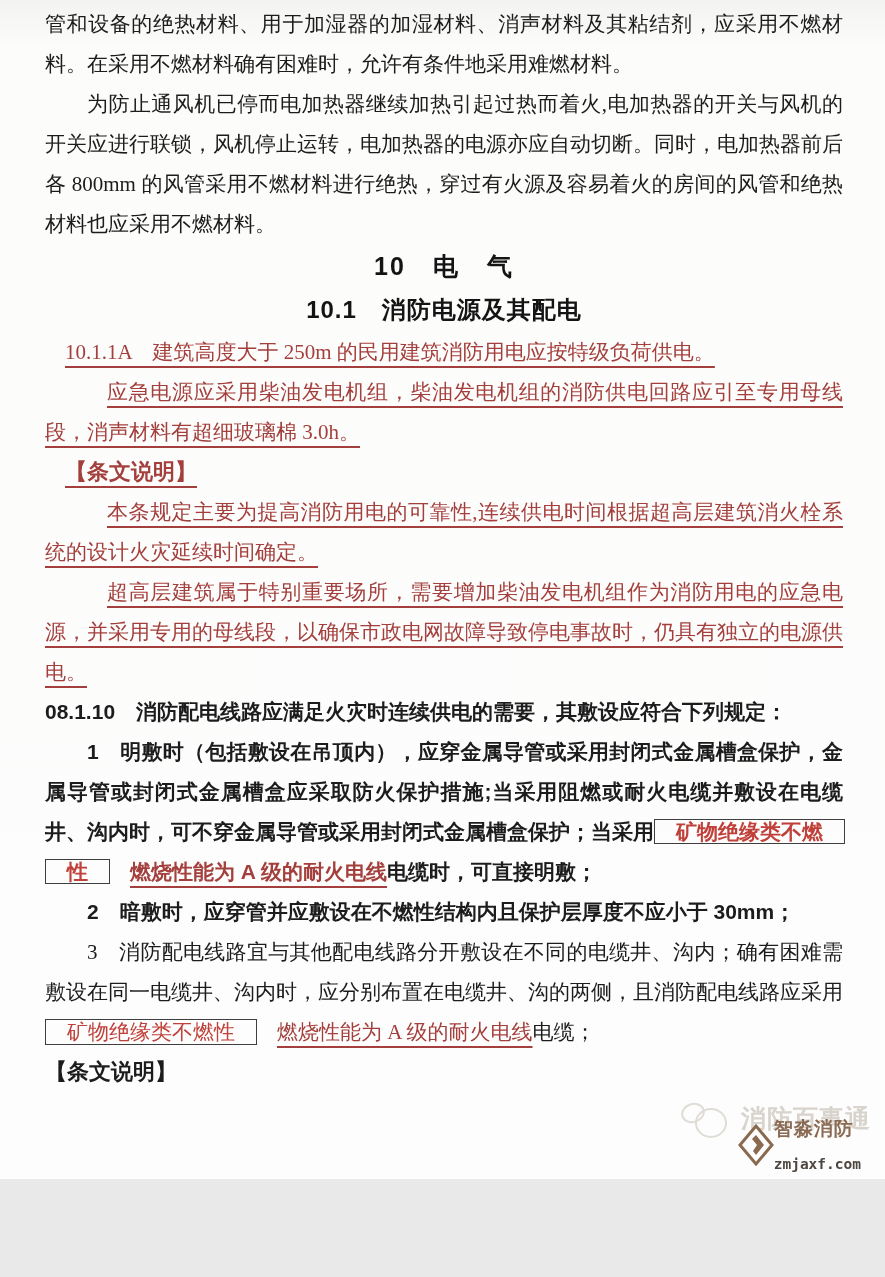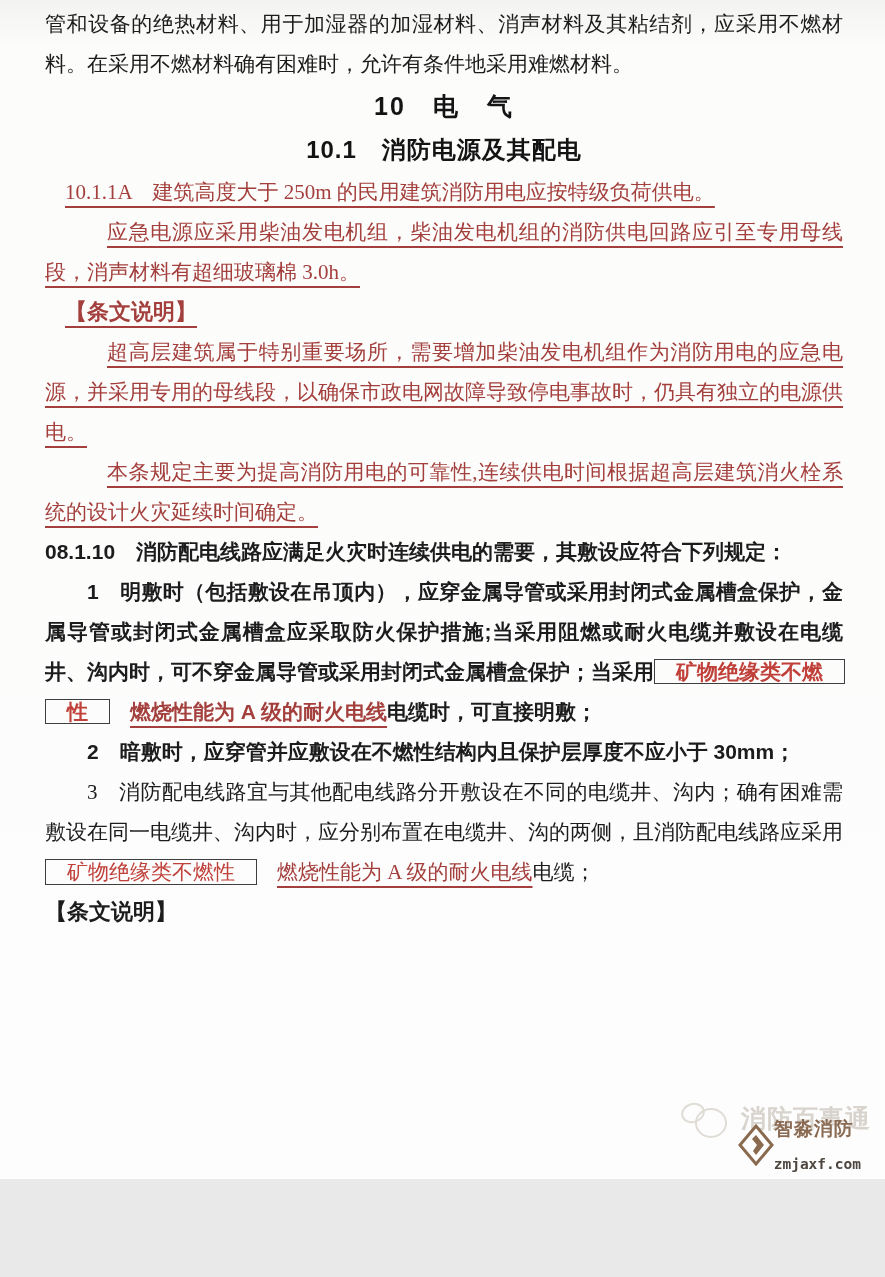--- a/index.html
+++ b/index.html
@@ -90,27 +90,28 @@
     font-weight:700;font-size:14.5px;color:var(--brand-url);margin-top:19px;
   }
 </style>
 </head>
 <body>
 
 <div class="page">
 
   <div class="doc" id="doc">
       <p class="blk f-serif"><span class="seg-black">管和设备的绝热材料、用于加湿器的加湿材料、消声材料及其粘结剂，应采用不燃材料。在采用不燃材料确有困难时，允许有条件地采用难燃材料。</span></p>
+      <p class="blk f-serif indent"><span class="seg-black">为防止通风机已停而电加热器继续加热引起过热而着火,电加热器的开关与风机的开关应进行联锁，风机停止运转，电加热器的电源亦应自动切断。同时，电加热器前后各 800mm 的风管采用不燃材料进行绝热，穿过有火源及容易着火的房间的风管和绝热材料也应采用不燃材料。</span></p>
       <p class="h-chapter">10　电　气</p>
       <p class="h-section">10.1　消防电源及其配电</p>
       <p class="blk f-serif"><span class="seg-redu">10.1.1A　建筑高度大于 250m 的民用建筑消防用电应按特级负荷供电。</span></p>
       <p class="blk f-serif indent"><span class="seg-redu">应急电源应采用柴油发电机组，柴油发电机组的消防供电回路应引至专用母线段，消声材料有超细玻璃棉 3.0h。</span></p>
       <p class="blk f-sans sz-lg"><span class="seg-redu">【条文说明】</span></p>
+      <p class="blk f-serif indent"><span class="seg-redu">本条规定主要为提高消防用电的可靠性,连续供电时间根据超高层建筑消火栓系统的设计火灾延续时间确定。</span></p>
       <p class="blk f-serif indent"><span class="seg-redu">超高层建筑属于特别重要场所，需要增加柴油发电机组作为消防用电的应急电源，并采用专用的母线段，以确保市政电网故障导致停电事故时，仍具有独立的电源供电。</span></p>
-      <p class="blk f-serif indent"><span class="seg-redu">本条规定主要为提高消防用电的可靠性,连续供电时间根据超高层建筑消火栓系统的设计火灾延续时间确定。</span></p>
       <p class="blk f-sans"><span class="seg-black">08.1.10　消防配电线路应满足火灾时连续供电的需要，其敷设应符合下列规定：</span></p>
       <p class="blk f-sans indent"><span class="seg-black">1　明敷时（包括敷设在吊顶内），应穿金属导管或采用封闭式金属槽盒保护，金属导管或封闭式金属槽盒应采取防火保护措施;当采用阻燃或耐火电缆并敷设在电缆井、沟内时，可不穿金属导管或采用封闭式金属槽盒保护；当采用</span><span class="seg-redbox">矿物绝缘类不燃性</span><span class="seg-redu">燃烧性能为 A 级的耐火电线</span><span class="seg-black">电缆时，可直接明敷；</span></p>
       <p class="blk f-sans indent"><span class="seg-black">2　暗敷时，应穿管并应敷设在不燃性结构内且保护层厚度不应小于 30mm；</span></p>
       <p class="blk f-serif indent"><span class="seg-black">3　消防配电线路宜与其他配电线路分开敷设在不同的电缆井、沟内；确有困难需敷设在同一电缆井、沟内时，应分别布置在电缆井、沟的两侧，且消防配电线路应采用</span><span class="seg-redbox">矿物绝缘类不燃性</span><span class="seg-redu">燃烧性能为 A 级的耐火电线</span><span class="seg-black">电缆；</span></p>
       <p class="blk f-sans sz-lg sp-before"><span class="seg-black">【条文说明】</span></p>
     </div>
 
   <div class="wm">
     <div class="wm-gray">
       <span class="wm-gray-logo">

